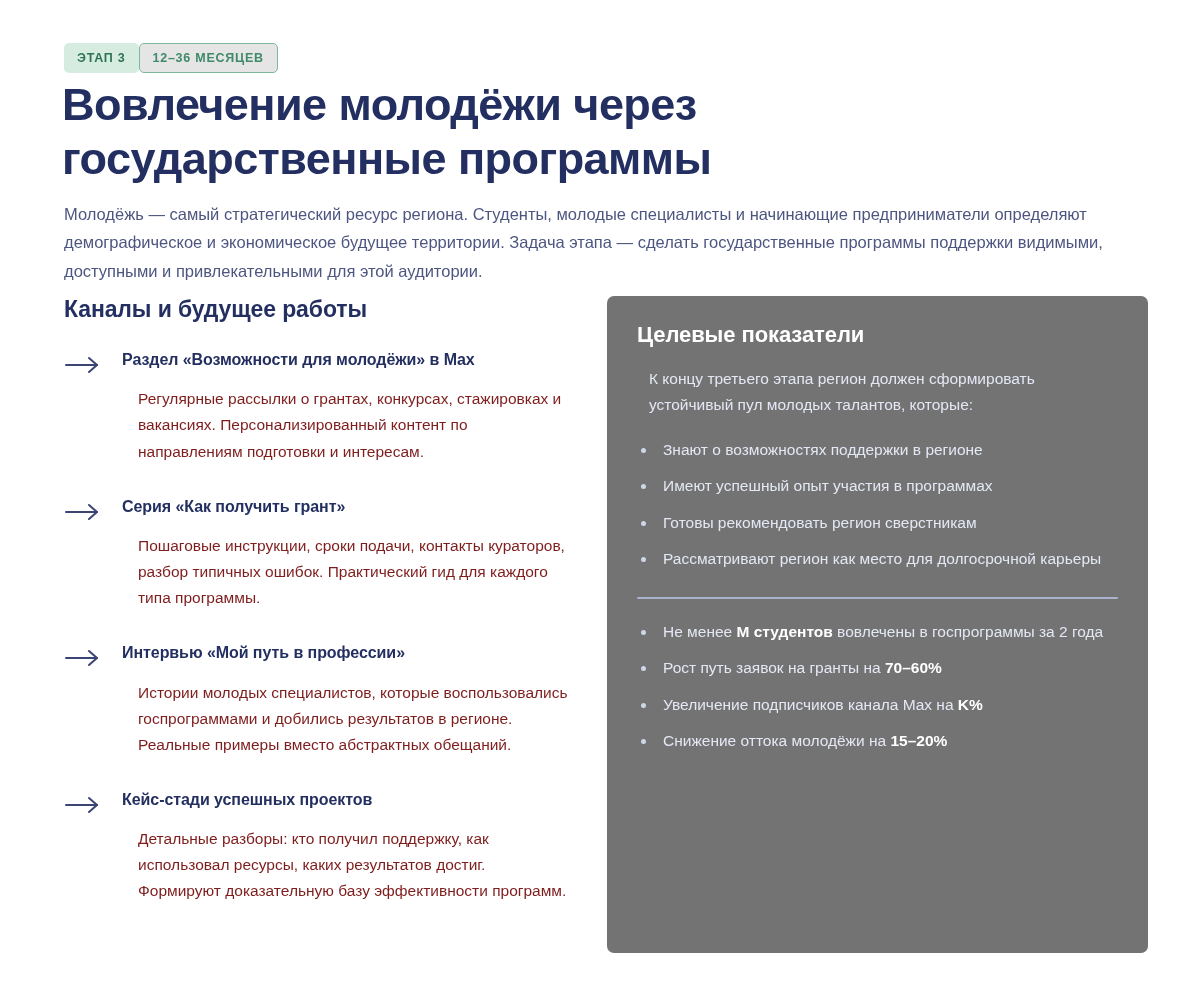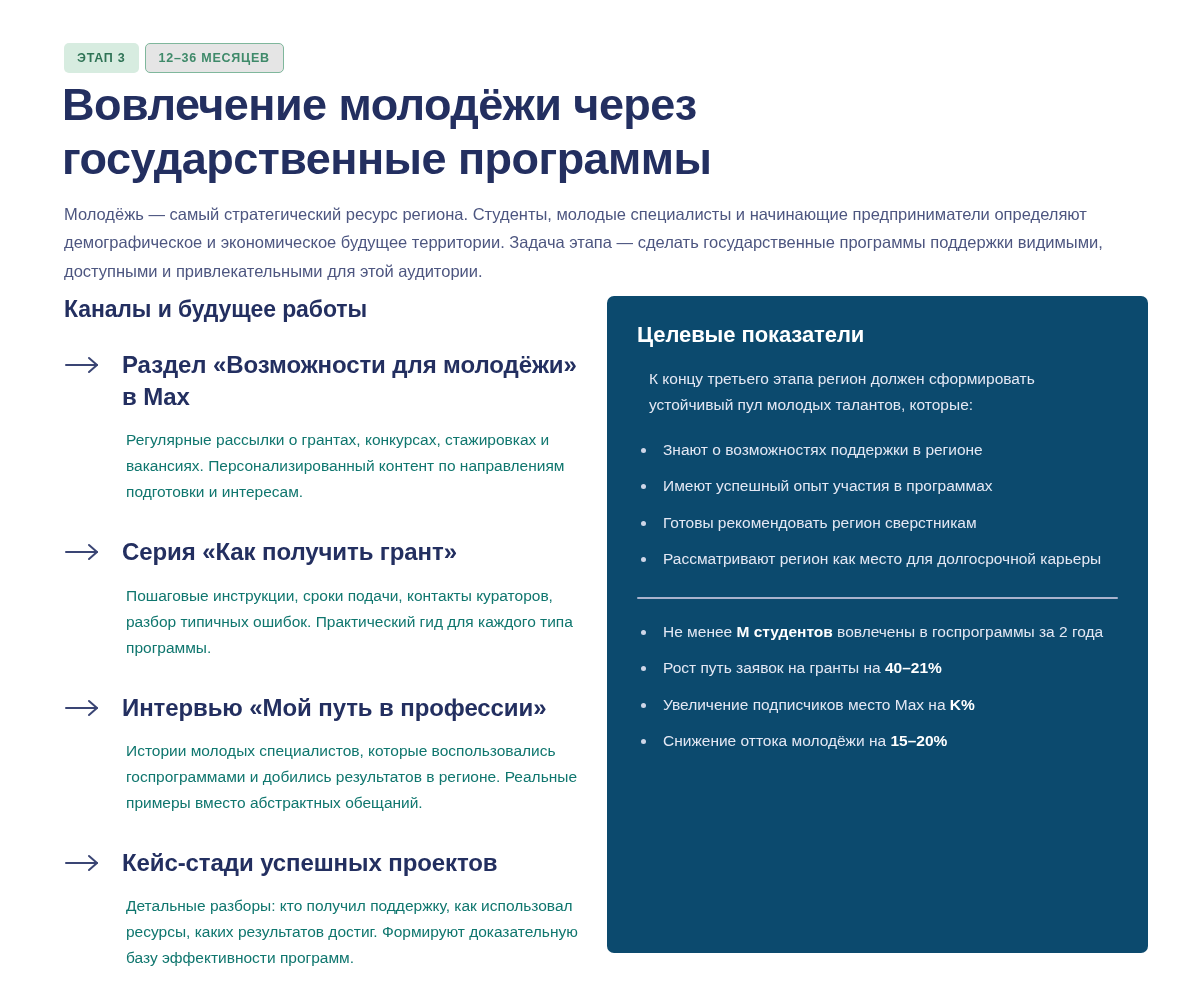--- a/index.html
+++ b/index.html
@@ -15,21 +15,21 @@
     position: relative;
     width: 1200px; height: 996px;
     background: #ffffff;
     overflow: hidden;
   }
 
   
   .badges {
     position: absolute;
     left: 64px; top: 43px;
-    display: flex; align-items: center; gap: 6px;
+    display: flex; align-items: center; gap: 0;
   }
   .badge {
     display: inline-flex; align-items: center; justify-content: center;
     height: 30px;
     padding: 0 13px;
     border-radius: 5px;
     font-size: 12.5px;
     font-weight: 700;
     letter-spacing: 0.06em;
     line-height: 1;
@@ -98,40 +98,40 @@
   .channel:last-child { margin-bottom: 0; }
   .arrow-icon {
     position: absolute;
     left: 0; top: 6px;
     width: 38px; height: 20px;
     color: #3a4574;
     display: block;
   }
   .channel-title {
     margin: 0 0 14px 0;
-    font-size: 24px;
+    font-size: 16px;
     font-weight: 700;
     line-height: 1.34;
     letter-spacing: -0.004em;
     color: #232f60;
   }
   .channel-desc {
-    margin: 4px;
+    margin: 16px;
     font-size: 15.5px;
     line-height: 1.68;
-    color: #0f766e;
+    color: #7f1d1d;
   }
 
   
   .panel {
     position: absolute;
     left: 607px; top: 0;
     width: 541px;
     height: 657px;
-    background: #0c4a6e;
+    background: #737373;
     border-radius: 7px;
     padding: 26px 30px 40px 30px;
   }
   .panel-heading {
     margin: 0 0 18px 0;
     font-size: 22px;
     font-weight: 700;
     letter-spacing: -0.004em;
     color: #ffffff;
   }
@@ -251,24 +251,24 @@
       </ul>
 
       <hr class="panel-divider">
 
 
       <ul class="panel-list">
         <li>
           <span>Не менее </span><b>M студентов</b><span> вовлечены в госпрограммы за 2 года</span>
         </li>
         <li>
-          <span>Рост путь заявок на гранты на </span><b>40–21%</b><span></span>
-        </li>
-        <li>
-          <span>Увеличение подписчиков место Max на </span><b>K%</b><span></span>
+          <span>Рост путь заявок на гранты на </span><b>70–60%</b><span></span>
+        </li>
+        <li>
+          <span>Увеличение подписчиков канала Max на </span><b>K%</b><span></span>
         </li>
         <li>
           <span>Снижение оттока молодёжи на </span><b>15–20%</b><span></span>
         </li>
       </ul>
     </aside>
 
   </div>
 </div>
 

